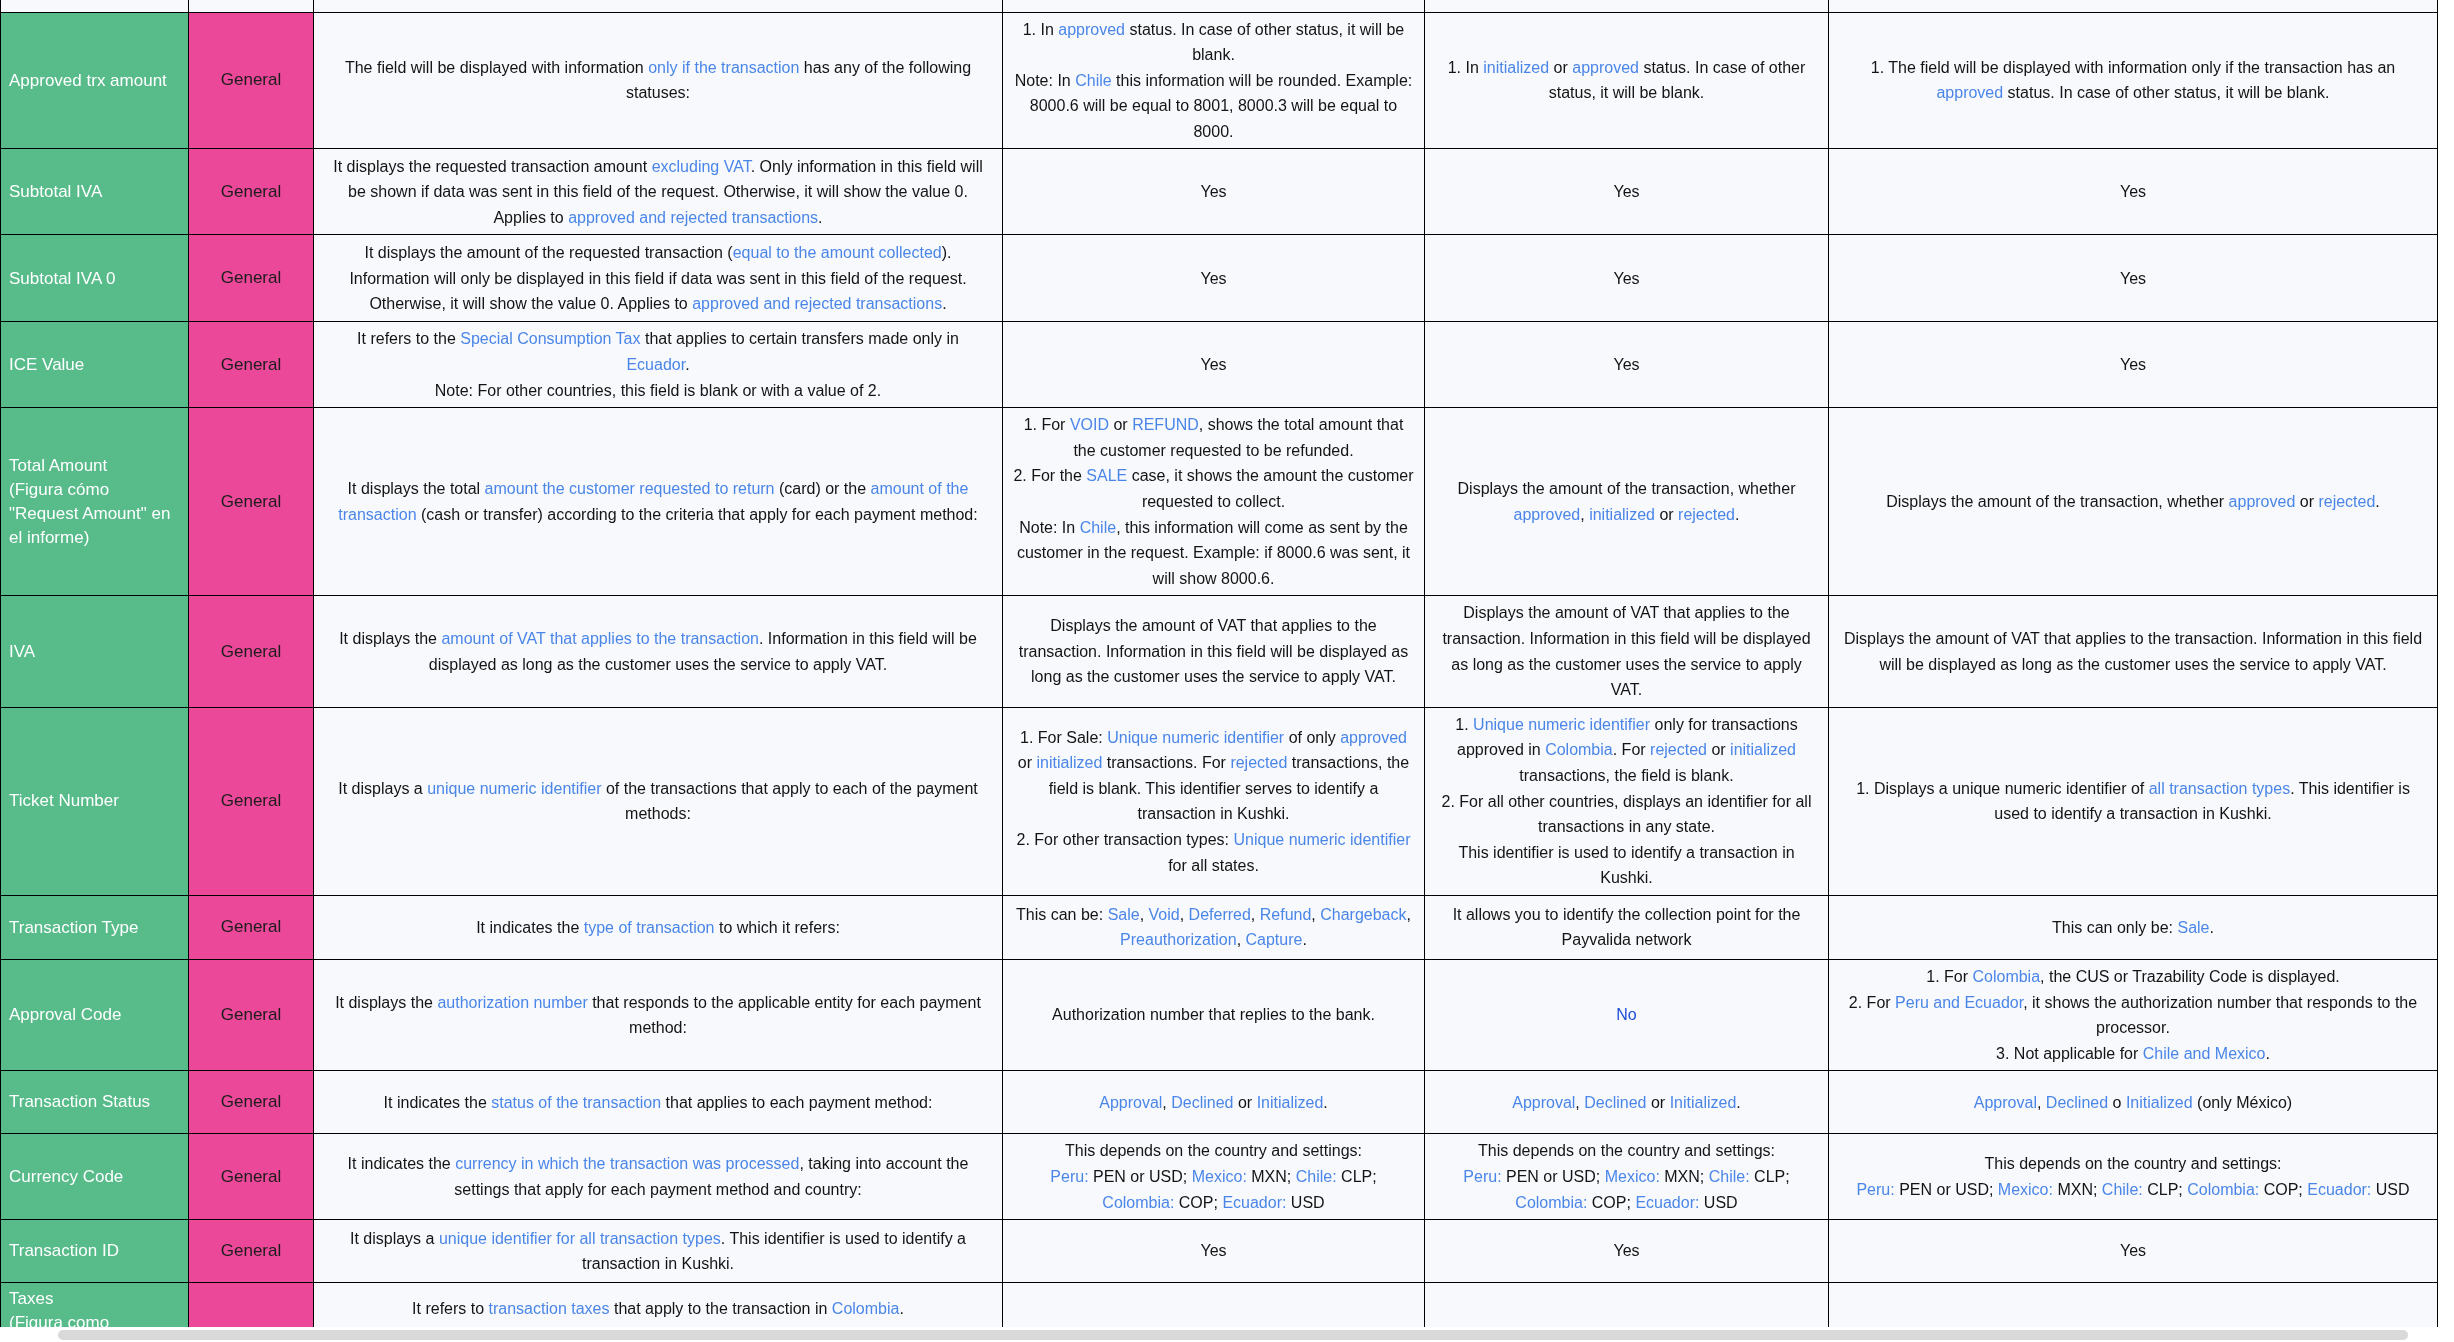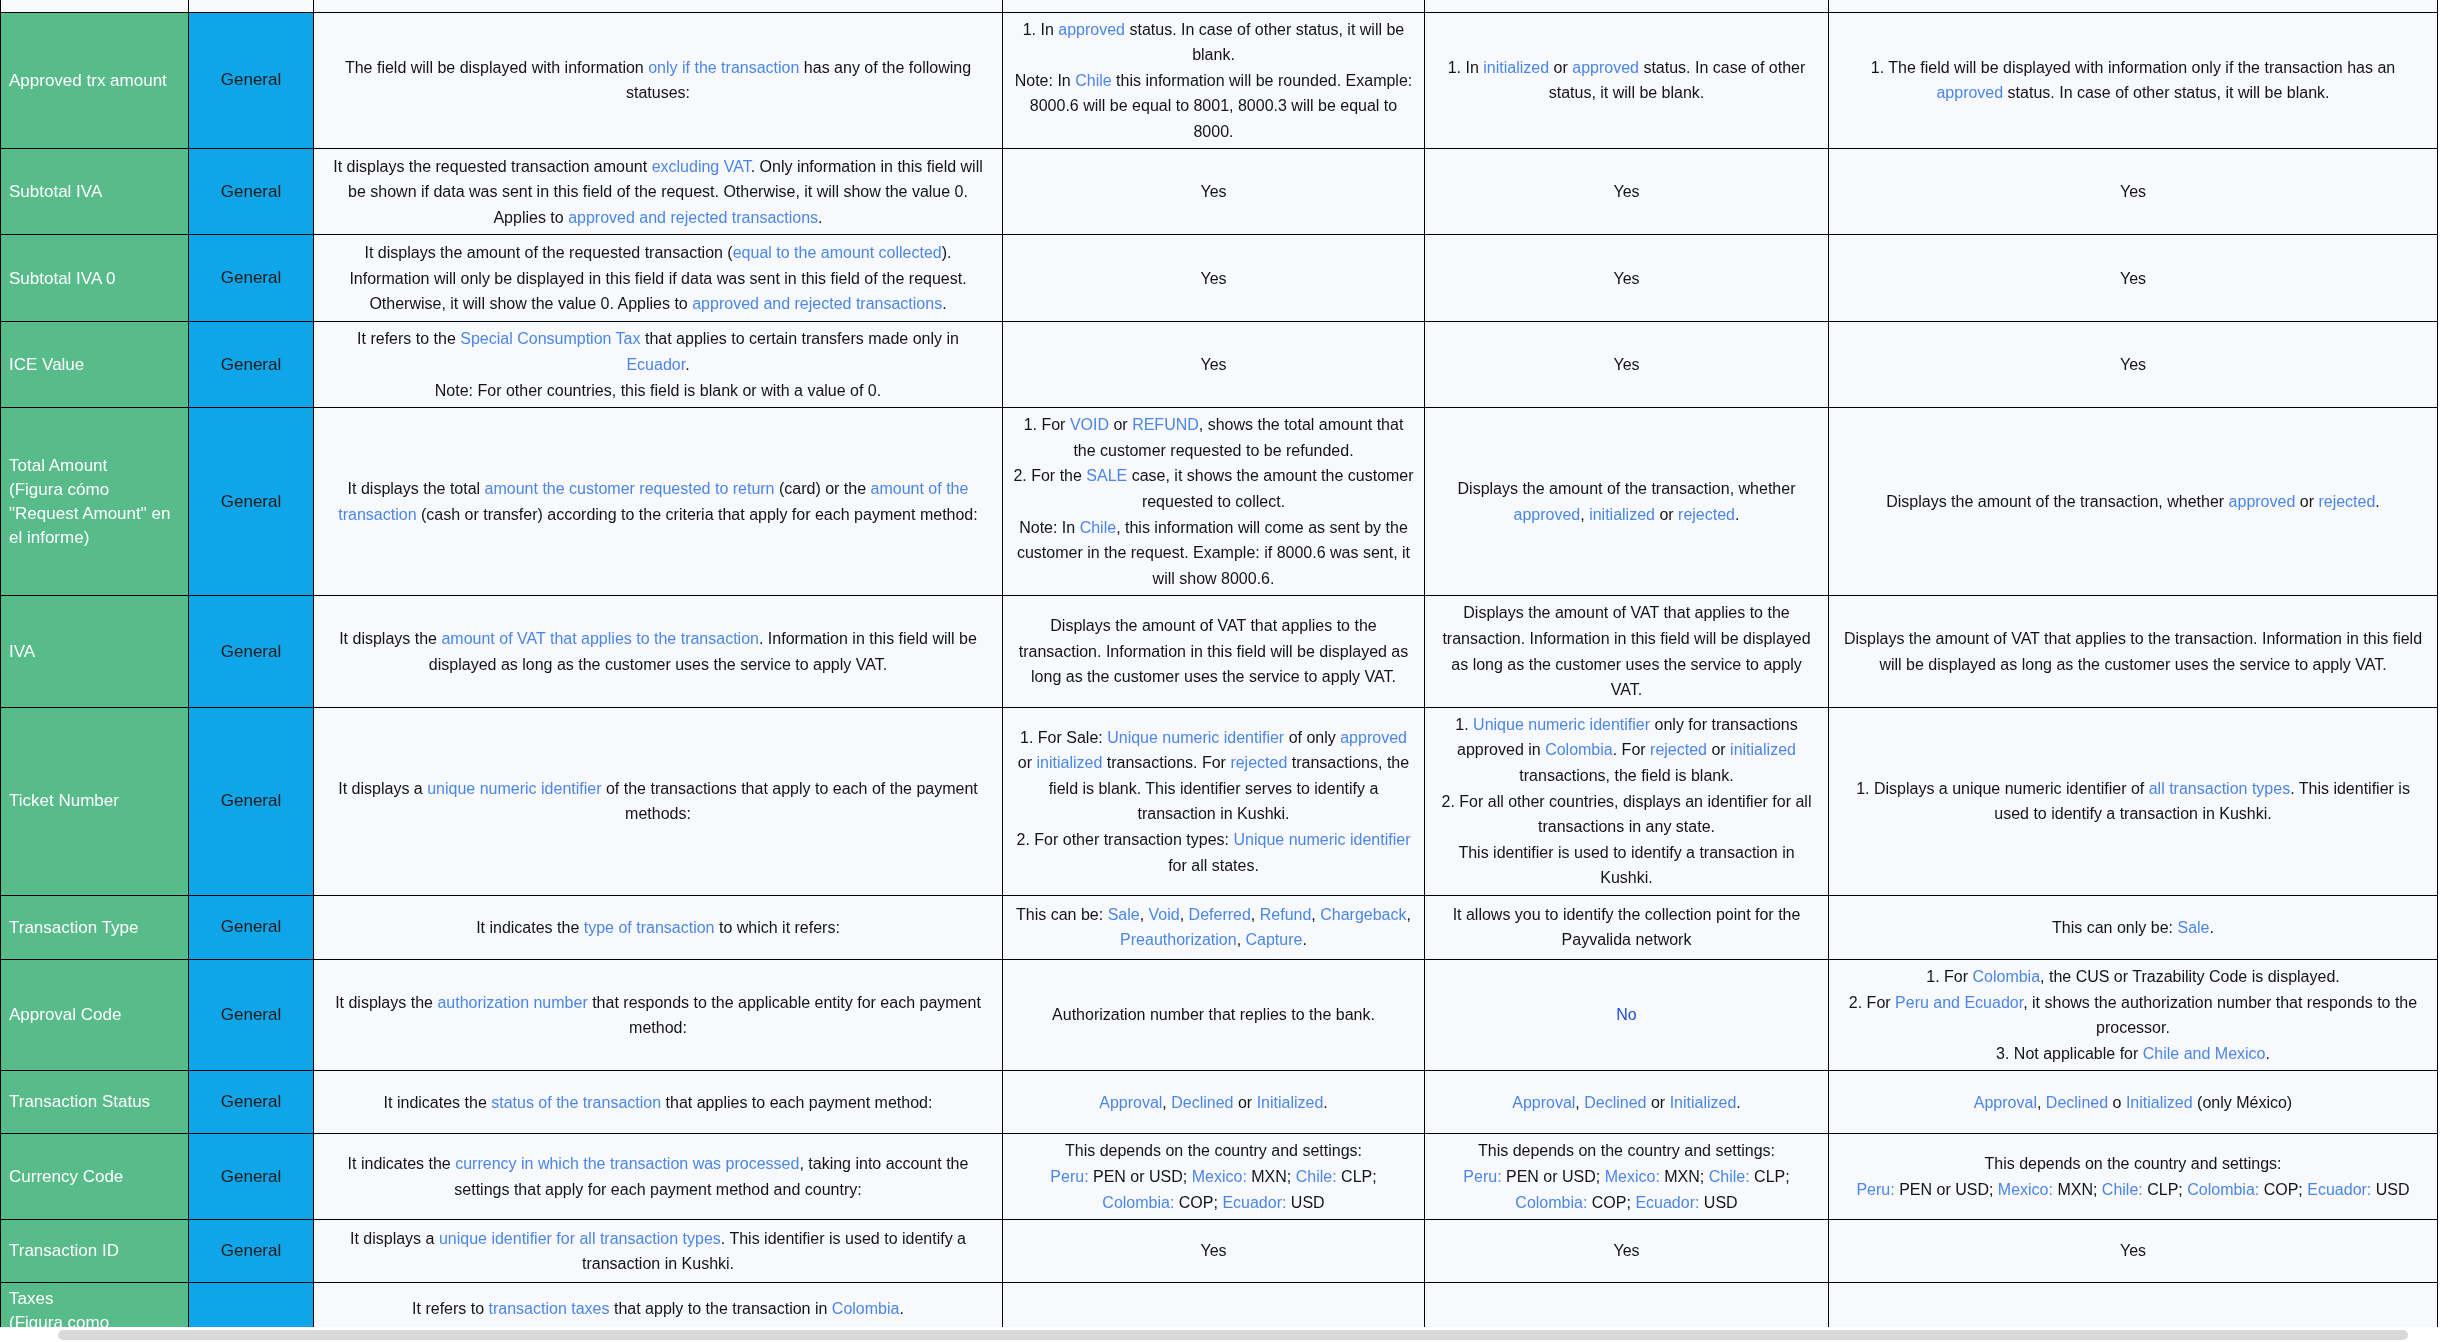--- a/index.html
+++ b/index.html
@@ -8,21 +8,21 @@
     font-family:"Liberation Sans",sans-serif;
   }
   .sheet{position:relative;width:2454px;height:1342px;background:#ffffff;}
   table.grid{border-collapse:collapse;table-layout:fixed;width:2437px;}
   table.grid td{border:1px solid #000000;vertical-align:middle;overflow:hidden;}
   tr.sliver td{background:#f8f9fd;border-top:none;}
   .label-cell{
     background:#57bb8a;color:#ffffff;font-weight:normal;font-size:17px;
     text-align:left;padding:4px 8px;line-height:1.4;white-space:pre-wrap;
   }
-  .cat-cell{background:#0ea5e9;text-align:center;font-size:17px;color:#1c1c1c;}
+  .cat-cell{background:#ec4899;text-align:center;font-size:17px;color:#1c1c1c;}
   .data-cell{
     background:#f8f9fd;text-align:center;font-size:16px;color:#141414;
     line-height:1.6;padding:4px 10px;white-space:pre-wrap;
   }
   .link{color:#4a86e8;}
   .red{color:#1d4ed8;}
   .bold{font-weight:normal;}
   .hscroll-track{
     position:absolute;left:0;bottom:0;width:2454px;height:15px;background:#ffffff;
   }
@@ -75,21 +75,21 @@
           <td class="cat-cell">General</td>
           <td class="data-cell"><span>It displays the amount of the requested transaction (</span><span class="link">equal to the amount collected</span><span>). Information will only be displayed in this field if data was sent in this field of the request. Otherwise, it will show the value 0. Applies to </span><span class="link">approved and rejected transactions</span><span>.</span></td>
           <td class="data-cell"><span>Yes</span></td>
           <td class="data-cell"><span>Yes</span></td>
           <td class="data-cell"><span>Yes</span></td>
         </tr>
         <tr style="height: 85px;">
           <td class="label-cell">ICE Value</td>
           <td class="cat-cell">General</td>
           <td class="data-cell"><span>It refers to the </span><span class="link">Special Consumption Tax</span><span> that applies to certain transfers made only in </span><span class="link">Ecuador</span><span>.
-</span><span class="bold">Note:</span><span> For other countries, this field is blank or with a value of 0.</span></td>
+</span><span class="bold">Note:</span><span> For other countries, this field is blank or with a value of 2.</span></td>
           <td class="data-cell"><span>Yes</span></td>
           <td class="data-cell"><span>Yes</span></td>
           <td class="data-cell"><span>Yes</span></td>
         </tr>
         <tr style="height: 165px;">
           <td class="label-cell">Total Amount
 (Figura cómo "Request Amount" en el informe)</td>
           <td class="cat-cell">General</td>
           <td class="data-cell"><span>It displays the total </span><span class="link">amount the customer requested to return</span><span> (card) or the </span><span class="link">amount of the transaction</span><span> (cash or transfer) according to the criteria that apply for each payment method:</span></td>
           <td class="data-cell"><span>1. For </span><span class="link">VOID</span><span> or </span><span class="link">REFUND</span><span>, shows the total amount that the customer requested to be refunded.

